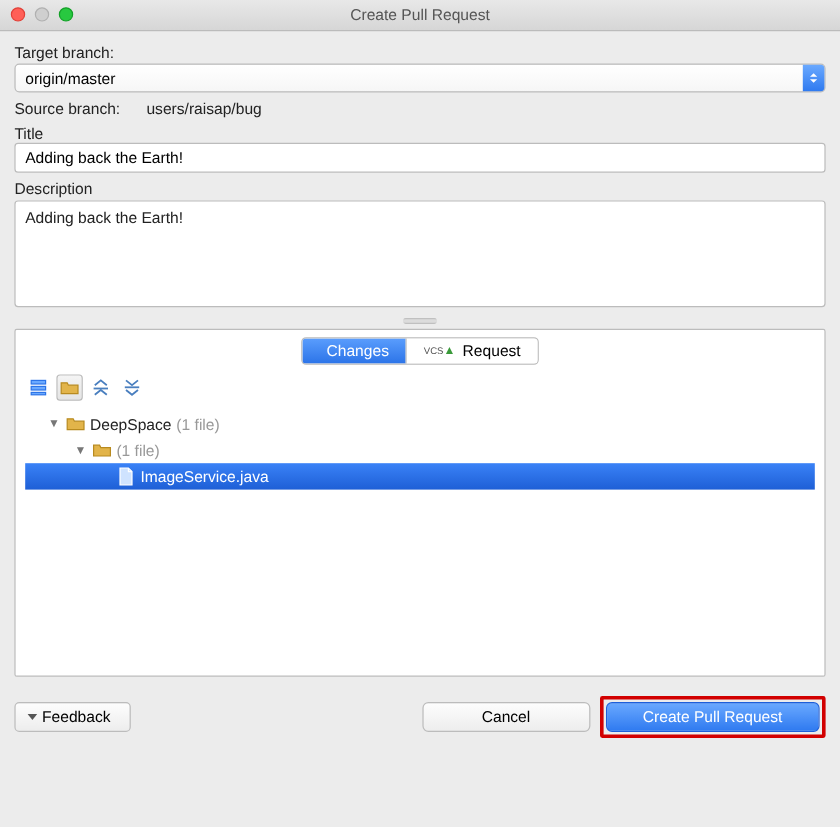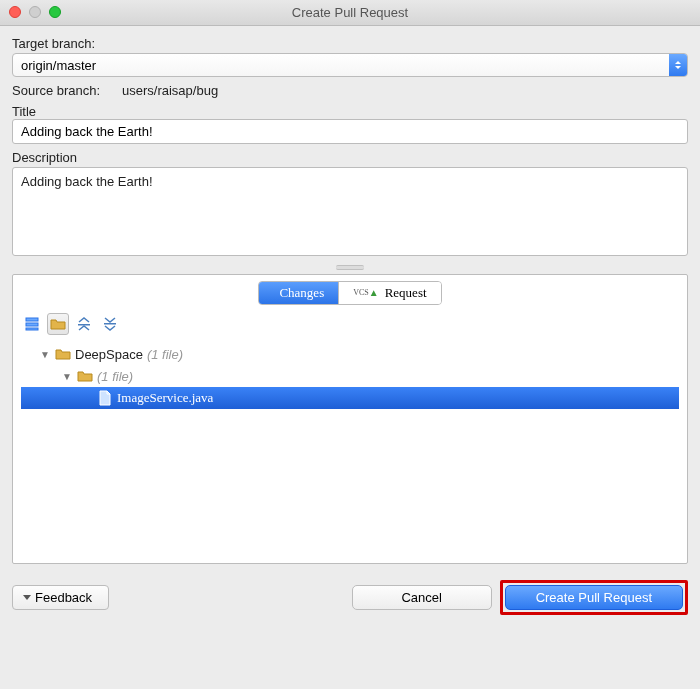--- a/index.html
+++ b/index.html
@@ -128,21 +128,21 @@
     border-radius:4px;
     overflow:hidden;
     background:#fff;
   }
   .seg button {
     border:none;
     background:#fff;
     padding:3px 14px;
     font-size:13px;
     cursor:pointer;
-    display:flex; align-items:center; gap:6px;font-family:Liberation Serif, serif;
+    display:flex; align-items:center; gap:6px;
   }
   .seg button.active {
     background: linear-gradient(#5a9dfd,#2c74e8);
     color:#fff;
   }
   .seg button:not(:last-child){ border-right:1px solid #bbb;}
   .vcs-badge { font-size:8px; color:#555; line-height:8px; display:block;}
   .commits-wrap{ display:flex; flex-direction:row; align-items:center;}
   .commit-arrow{ color:#3a9a3a; font-size:10px; line-height:8px;}
 
@@ -169,23 +169,22 @@
   .tree-row {
     display:flex; align-items:center; gap:4px;
     height:22px;
     padding:0 2px;
     white-space:nowrap;
   }
   .tree-row .disclosure { width:12px; text-align:center; color:#777; font-size:10px; cursor:pointer;}
   .tree-row.selected {
     background: linear-gradient(#3a82f7,#1e5fd6);
     color:#fff;
-    font-family:Liberation Serif, serif;
-  }
-  .tree-row .count { color:#999; font-style:italic;}
+  }
+  .tree-row .count { color:#999; }
   .indent-1{ padding-left: 18px;}
   .indent-2{ padding-left: 40px;}
   .indent-3{ padding-left: 76px;}
 
   .folder-icon svg, .file-icon svg { width:16px;height:16px; display:block;}
 
   .footer {
     display:flex;
     align-items:center;
     padding: 16px 12px 16px 12px;

